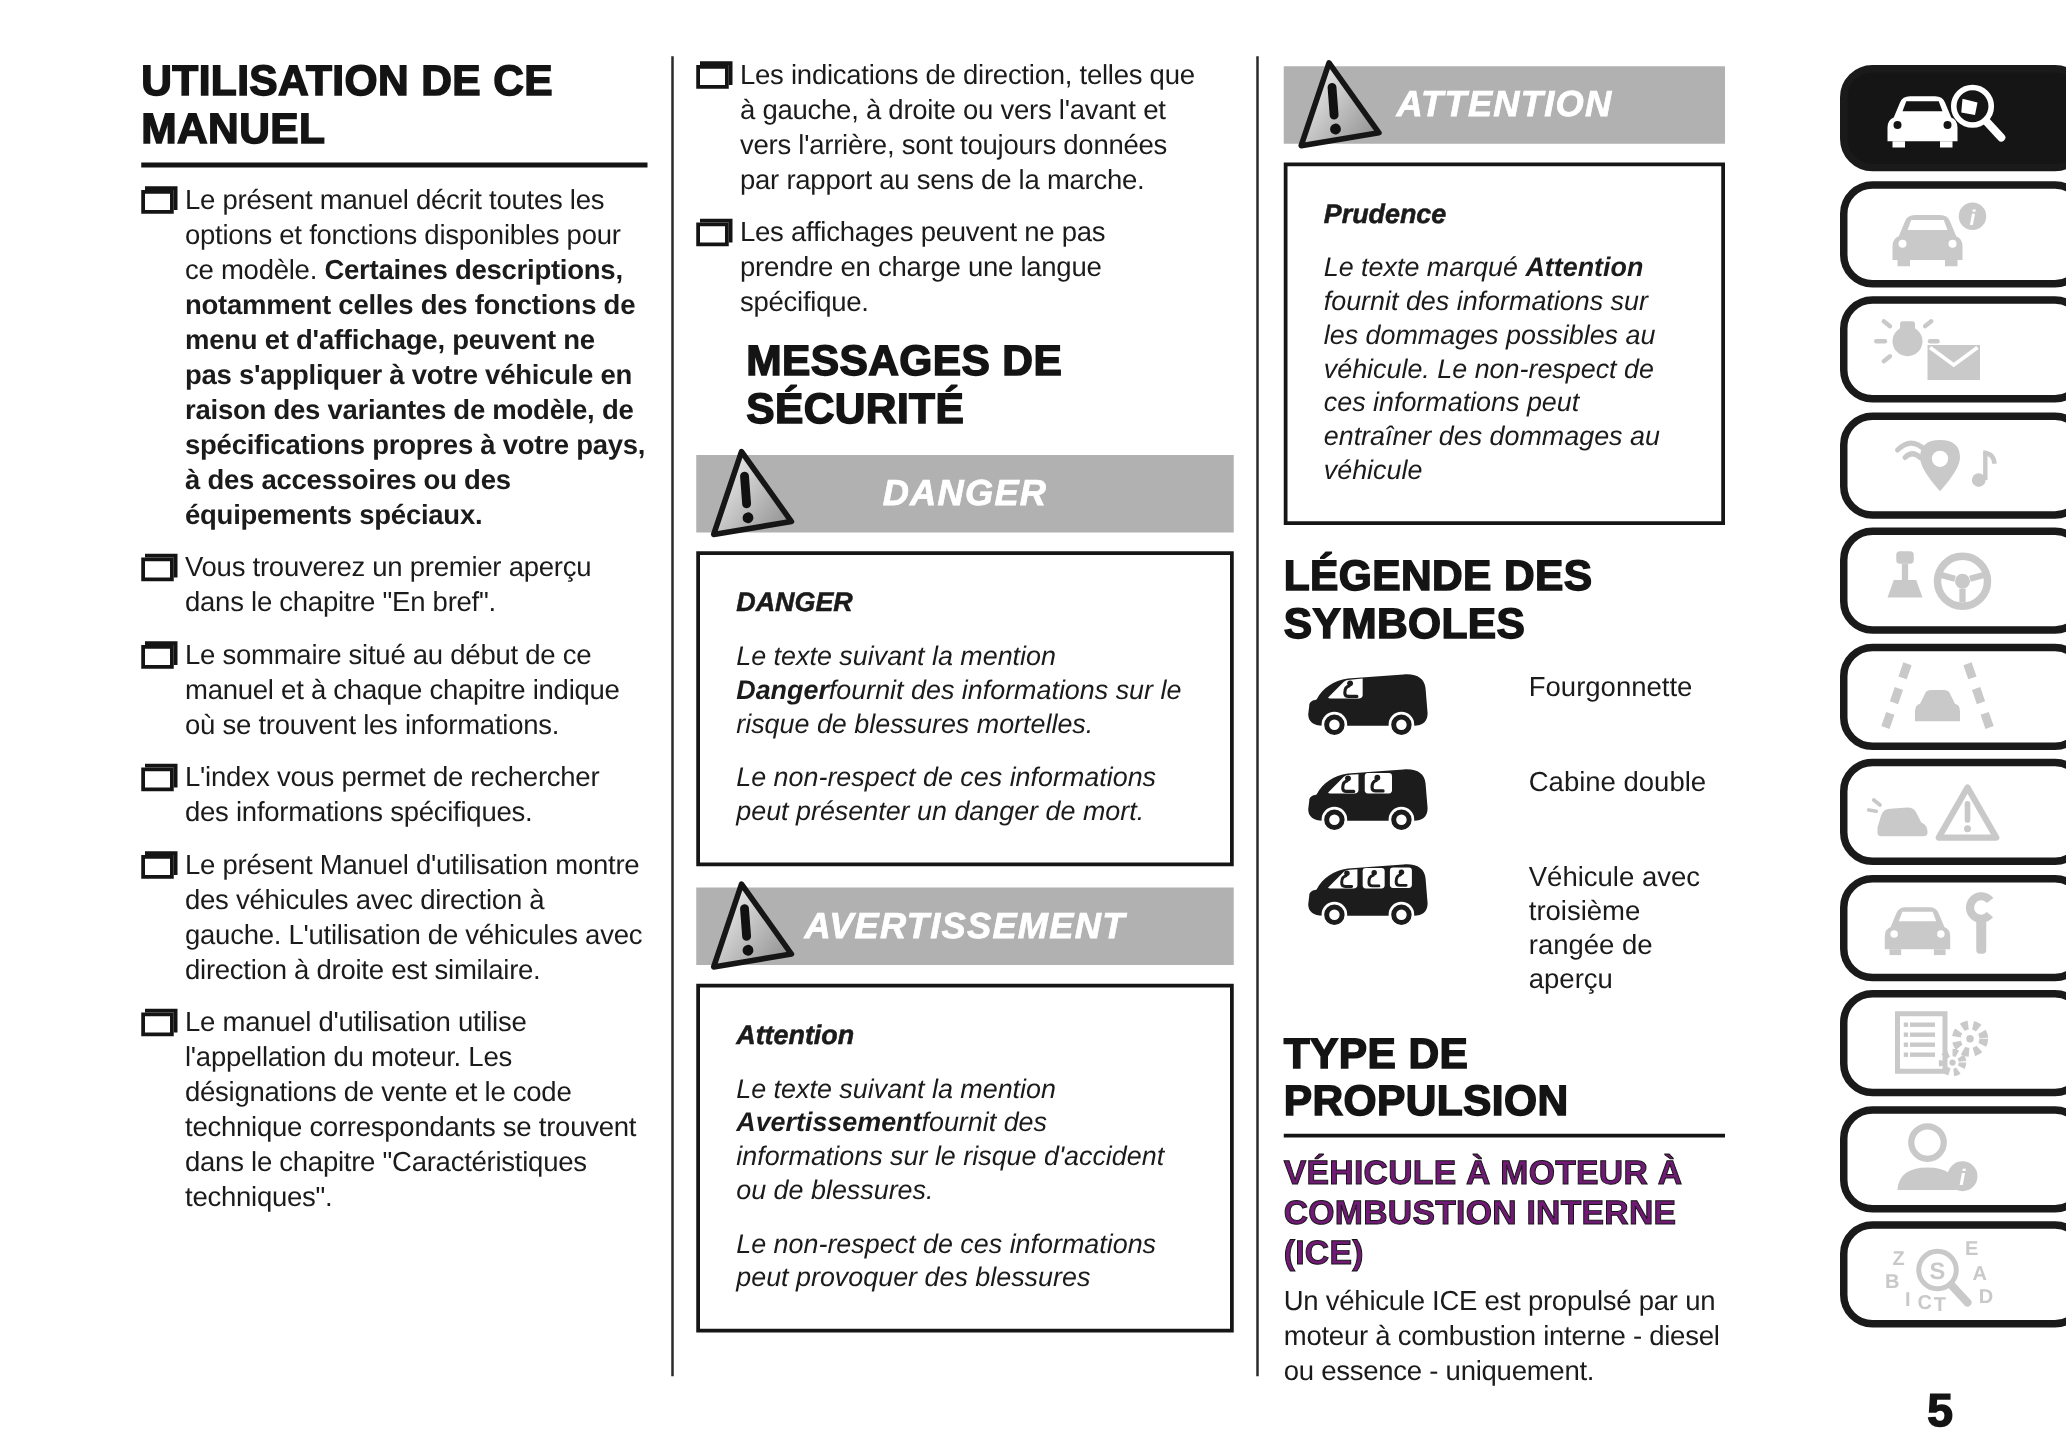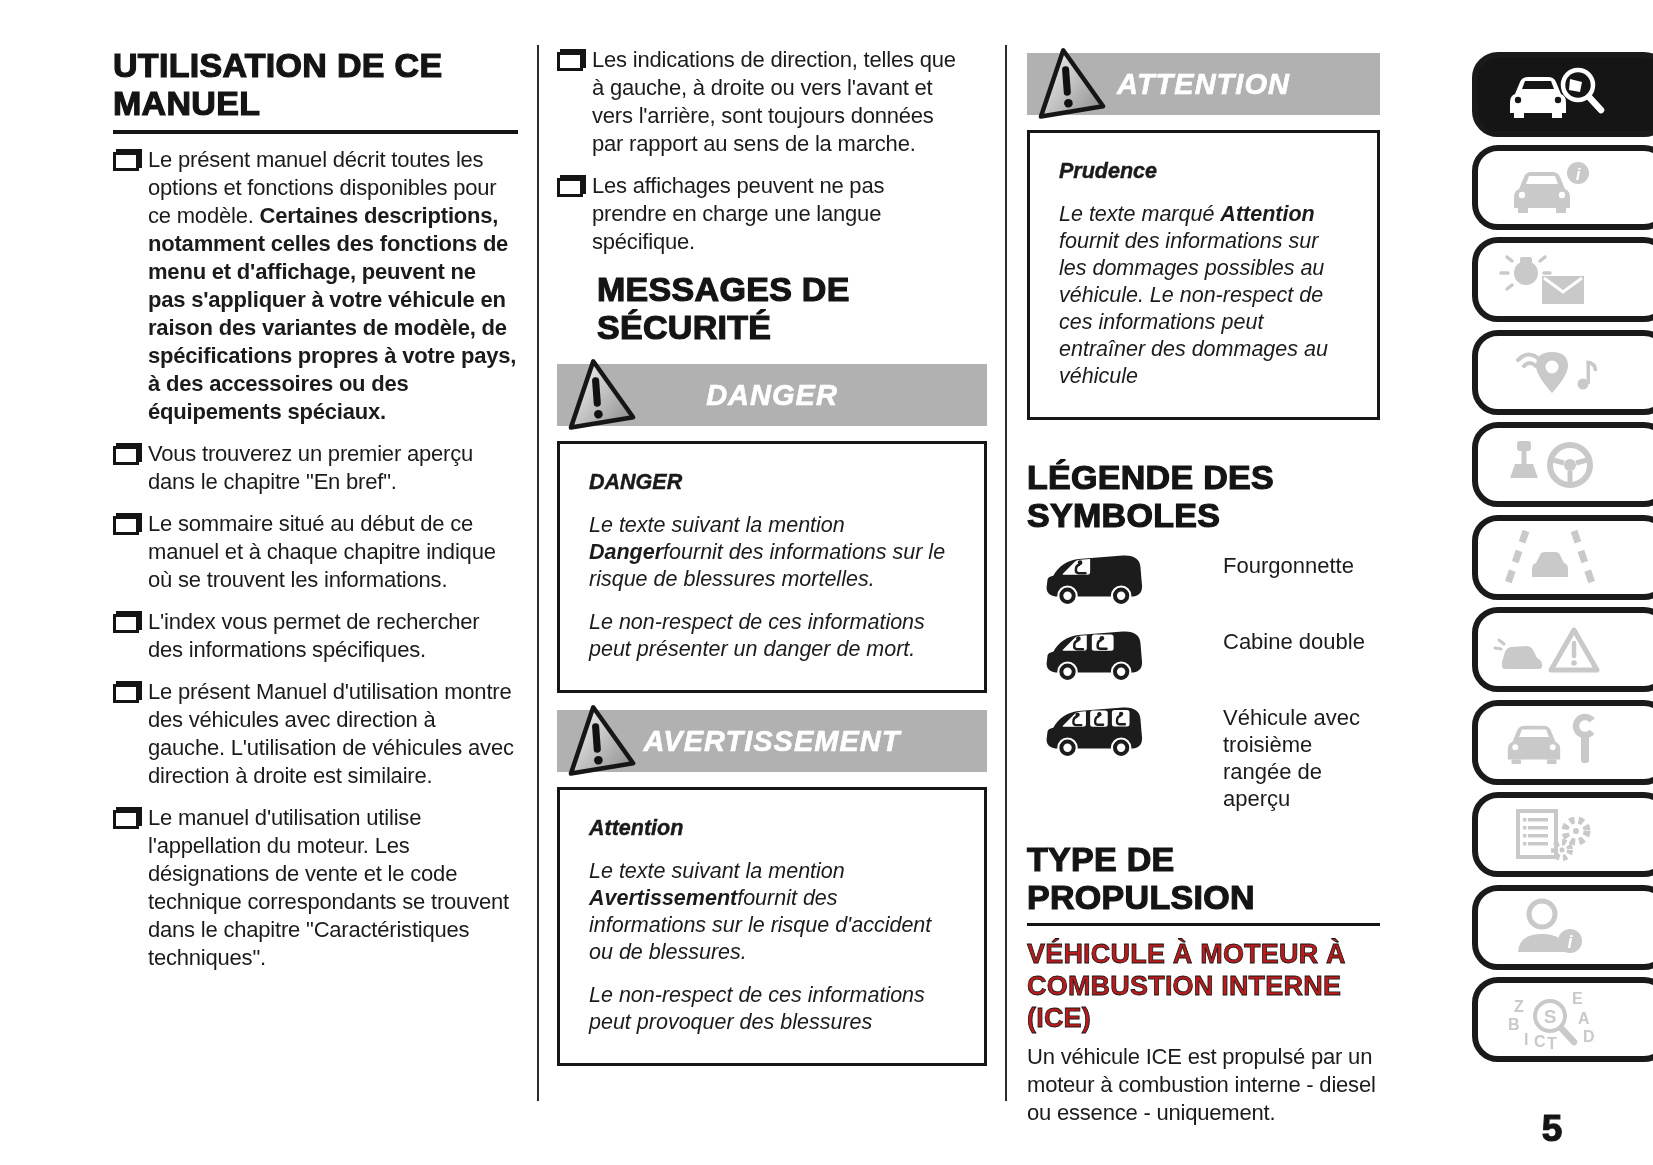--- a/index.html
+++ b/index.html
@@ -7,21 +7,21 @@
         font-family:"Liberation Sans",sans-serif;color:#1b1b1b;}
   .col{position:absolute;top:46px;}
   .col-left{left:97px;width:405px;margin-left:16px;}
   .col-mid{left:557px;width:430px;}
   .col-right{left:1027px;width:353px;}
   .divider{position:absolute;top:45px;height:1056px;width:2px;background:#2b2b2b;}
   .div1{left:537px;} .div2{left:1005px;}
 
   .h1{font-size:34px;line-height:1.12;font-weight:bold;color:#141414;
       -webkit-text-stroke:1.2px #141414;letter-spacing:.3px;}
-  .h2{font-size:27px;line-height:1.18;font-weight:bold;color:#b91c1c;
+  .h2{font-size:27px;line-height:1.18;font-weight:bold;color:#701a75;
       -webkit-text-stroke:.8px #141414;letter-spacing:.2px;}
   .rule{height:4px;background:#141414;margin-top:8px;}
   .rule-thin{height:3px;background:#141414;}
 
   .txt{font-size:22px;line-height:28px;letter-spacing:-.2px;}
   .b{font-weight:bold;}
 
   .bullet{display:flex;margin-bottom:14px;}
   .bsq{flex:none;width:20px;height:13px;border:3.5px solid #141414;background:#fff;
        box-shadow:3px -3px 0 0 #141414;margin-top:6px;margin-right:9px;}
@@ -169,21 +169,21 @@
         </g>
       </svg>
       <span class="blabel">ATTENTION</span>
     </div>
 
     <div class="wbox" style="margin-top:15px;">
       <p class="wtitle">Prudence</p>
       <p><span>Le texte marqué </span><span class="b">Attention</span><span> fournit des informations sur les dommages possibles au véhicule. Le non-respect de ces informations peut entraîner des dommages au véhicule</span></p>
     </div>
 
-    <div class="h1" style="width:300px;margin-top:38px;">LÉGENDE DES SYMBOLES</div>
+    <div class="h1" style="width:300px;margin-top:22px;">LÉGENDE DES SYMBOLES</div>
 
     <div class="legend-row">
       <svg width="110" height="62" viewBox="0 0 130 74">
         <path d="M14,33 C20,22 30,15 44,13 L97,9 C110,8 117,13 118,22 L120,46 C120,54 115,58 107,58 L20,58 C11,58 6,54 6,47 L7,39 C7,35 10,34 14,33 Z" fill="#1c1c1c"></path>
         <path d="M26,30 L40,16 Q42,14 46,14 L58,13 L58,29 Q58,32 54,32 L29,32 Q23,32 26,30 Z" fill="#fff"></path>
         <g fill="#1c1c1c">
             <circle cx="46" cy="17.5" r="2.8"></circle>
             <path d="M45,20 q-4,1 -4,6 l0,1 q0,3 3.5,3 l8,0" fill="none" stroke="#1c1c1c" stroke-width="3" stroke-linecap="round"></path>
           </g>
         <circle cx="31" cy="57" r="11" fill="#1c1c1c" stroke="#fff" stroke-width="2.5"></circle>

